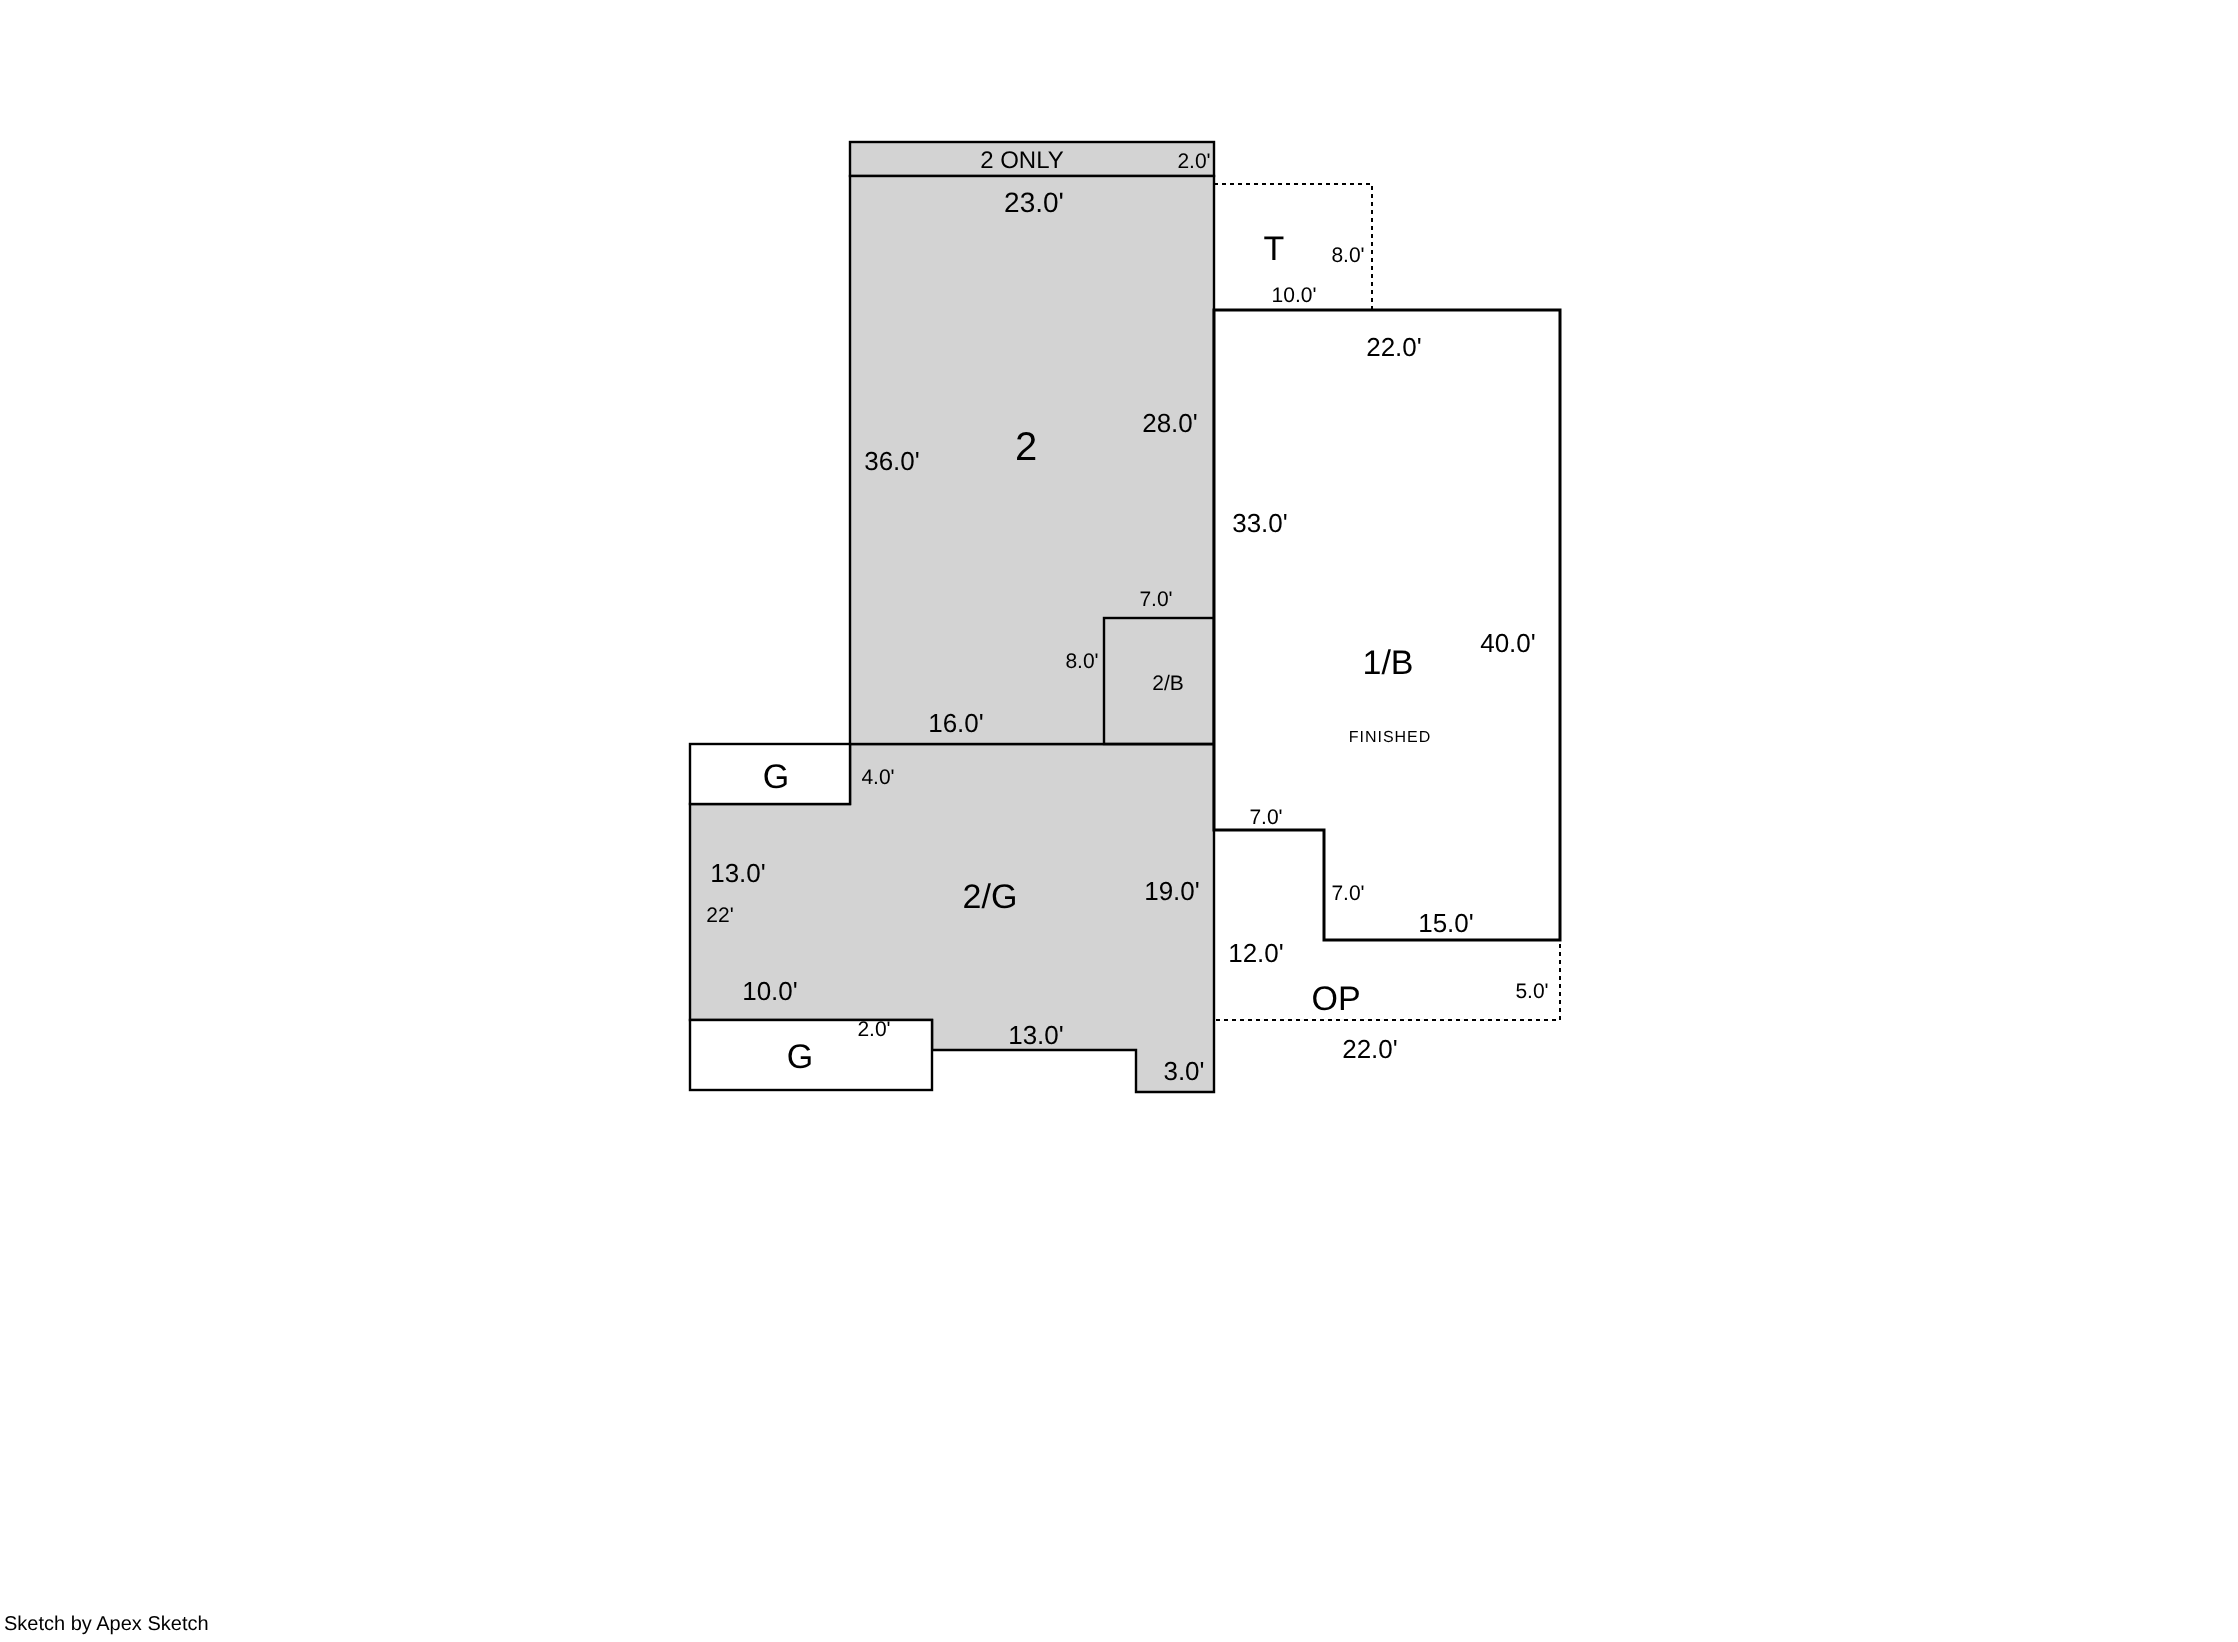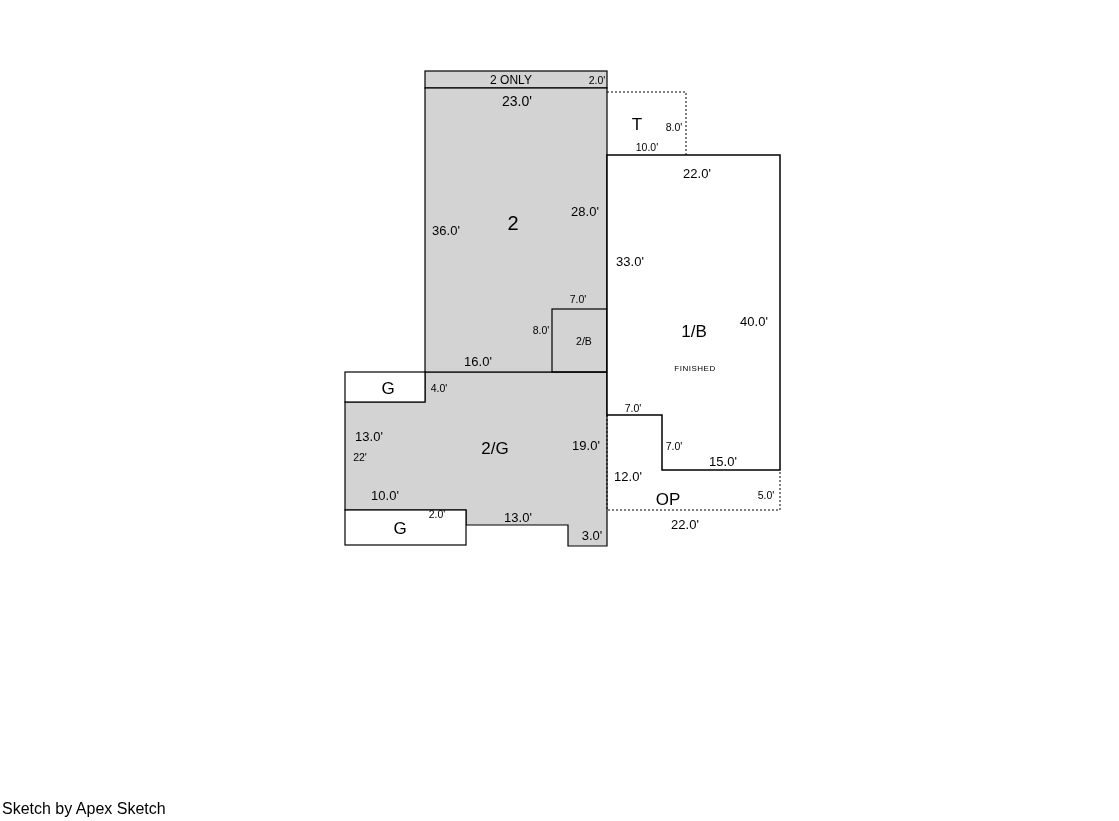--- a/index.html
+++ b/index.html
@@ -28,21 +28,21 @@
   .dim-sm  { font-size: 10.5px; text-anchor: middle; }
   .room    { font-size: 17px; text-anchor: middle; }
   .room-lg { font-size: 20px; text-anchor: middle; }
   .room-sm { font-size: 10.5px; text-anchor: middle; }
   .fine    { font-size: 8px; text-anchor: middle; letter-spacing: 0.5px; }
   .striplabel { font-size: 12px; text-anchor: middle; }
   #footer-credit {
     position: absolute;
     left: 2px;
     bottom: 3px;
-    font-size: 16px;
+    font-size: 10px;
     color: #000000;
   }
 </style>
 </head>
 <body style="background: rgb(255, 255, 255);">
 
 <div id="sketch-wrap">
   <svg width="1119" height="821" viewBox="0 0 1119 821">
 
     <polygon class="filled" points="425,372 607,372 607,546 568,546 568,525 466,525 466,510 345,510 345,402 425,402"></polygon>

